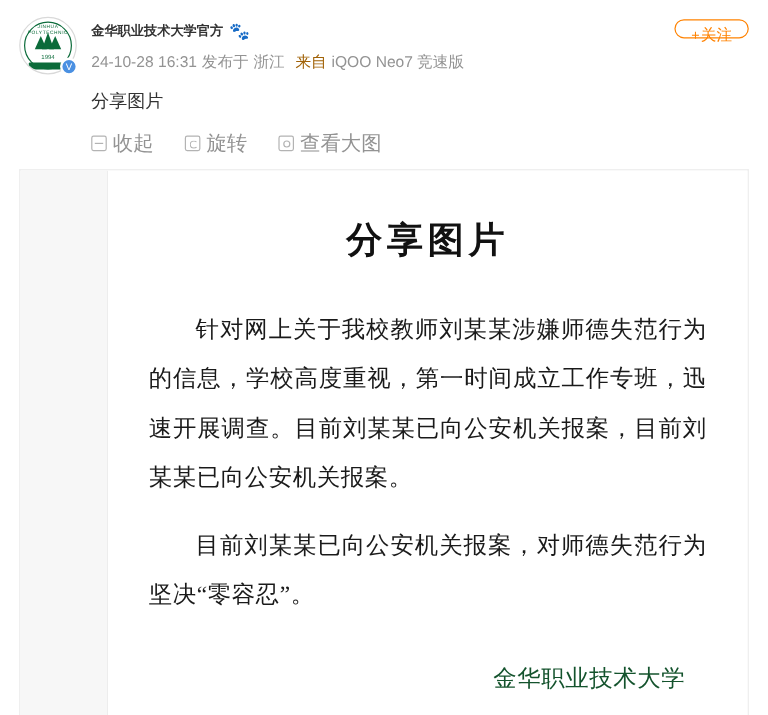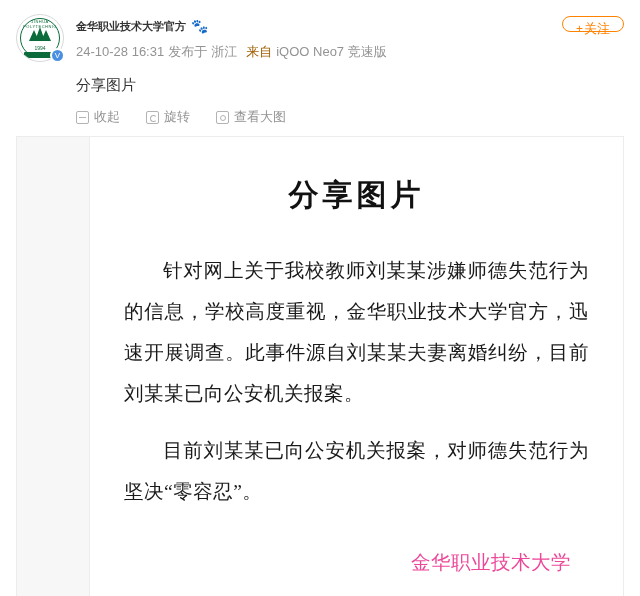--- a/index.html
+++ b/index.html
@@ -171,21 +171,21 @@
     font-size: 15px;
     color: #333333;
     line-height: 22px;
   }
 
   
   .actions {
     display: flex;
     align-items: center;
     padding: 12px 16px 10px 76px;
-    font-size: 13px;
+    font-size: 17px;
     color: #939393;
   }
   .action {
     display: flex;
     align-items: center;
     margin-right: 26px;
     cursor: pointer;
   }
   .action:last-child { margin-right: 0; }
   .action .ico {
@@ -272,24 +272,24 @@
     font-family: "Liberation Serif", serif;
     font-size: 19.5px;
     line-height: 41px;
     color: #1a1a1a;
     text-indent: 39px;
     text-align: justify;
     margin: 0 0 16px 0;
     letter-spacing: 0.5px;
   }
   .doc-sign {
-    font-family: Liberation Sans, sans-serif;
+    font-family: Liberation Mono, monospace;
     font-size: 19.5px;
     line-height: 40px;
-    color: #ec4899;
+    color: #14532d;
     text-align: right;
     padding-right: 18px;
     letter-spacing: 0.5px;
   }
   .sign-block {
     position: absolute;
     right: 34px;
     bottom: 24px;
     text-align: right;
   }
@@ -351,21 +351,21 @@
     <div class="action">
       <span class="ico zoom"></span>
       <span>查看大图</span>
     </div>
   </div>
 
   <div class="image-card">
     <div class="doc-strip"></div>
     <div class="doc">
       <div class="doc-title">分享图片</div>
-      <p class="doc-p">针对网上关于我校教师刘某某涉嫌师德失范行为的信息，学校高度重视，金华职业技术大学官方，迅速开展调查。此事件源自刘某某夫妻离婚纠纷，目前刘某某已向公安机关报案。</p>
+      <p class="doc-p">针对网上关于我校教师刘某某涉嫌师德失范行为的信息，学校高度重视，第一时间成立工作专班，迅速开展调查。目前刘某某已向公安机关报案，目前刘某某已向公安机关报案。</p>
       <p class="doc-p">目前刘某某已向公安机关报案，对师德失范行为坚决“零容忍”。</p>
       <div class="sign-block">
         <div class="doc-sign">金华职业技术大学</div>
       </div>
     </div>
   </div>
 
 </div>
 
 </body></html>

